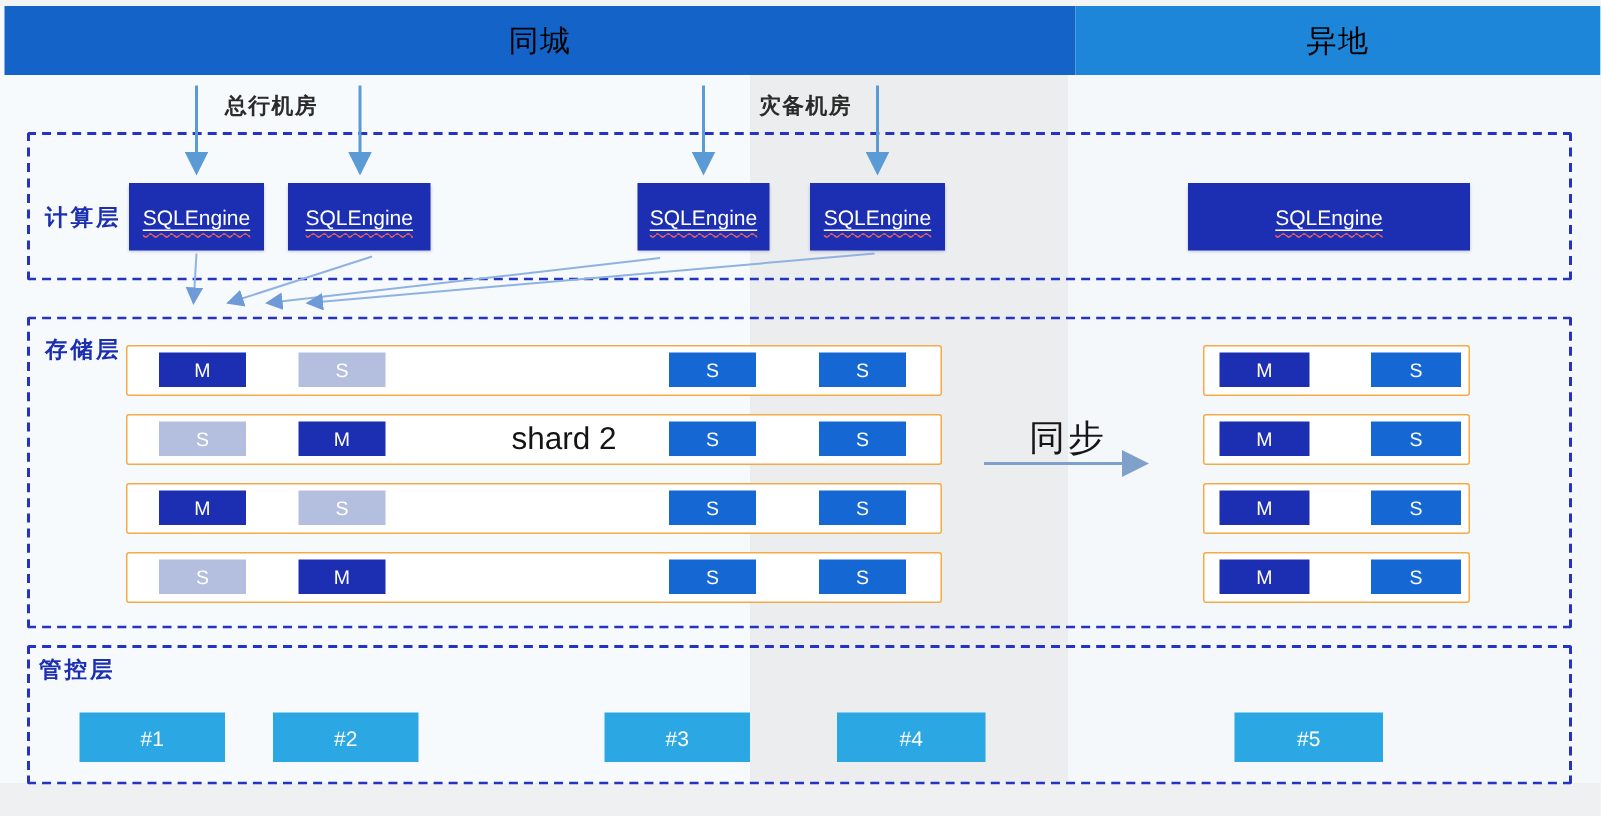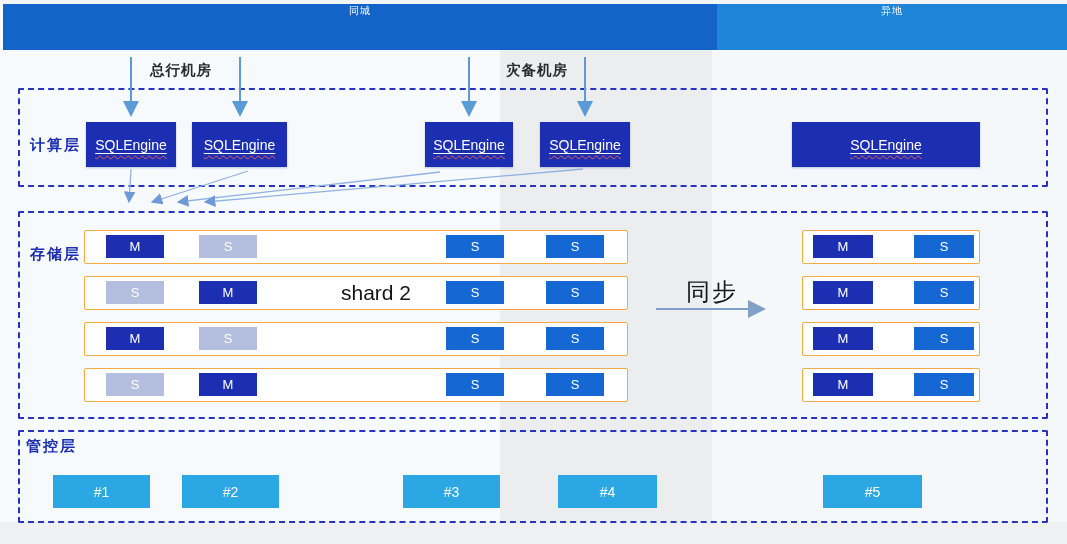--- a/index.html
+++ b/index.html
@@ -4,21 +4,21 @@
 <style>
   html,body{margin:0;padding:0;}
   body{font-family:"Liberation Sans", sans-serif; background:#e9ebed;}
   .stage{position:relative;width:1067px;height:544px;background:#f7fafc;overflow:hidden;}
   .bg-band{position:absolute;left:500px;top:50px;width:212px;height:472px;background:#ebedef;}
   .bg-right{position:absolute;left:712px;top:50px;width:355px;height:472px;background:#f4f8fb;}
   .bg-bottom{position:absolute;left:0;top:522px;width:1067px;height:22px;background:#eef0f2;}
   .bg-topstrip{position:absolute;left:0;top:0;width:1067px;height:4px;background:#f2f4f5;}
 
   
-  .hdr{position:absolute;top:4px;height:46px;display:flex;justify-content:center;color:#ffffff;font-size:10px;letter-spacing:1px;}
+  .hdr{position:absolute;top:4px;height:46px;display:flex;align-items:center;justify-content:center;color:#000000;font-size:20px;letter-spacing:1px;}
   .hdr-local{left:3px;width:714px;background:#1363c8;}
   .hdr-remote{left:717px;width:350px;background:#1e86d8;}
 
   
   .room-label{position:absolute;top:61px;font-size:14.5px;color:#2b2b2b;letter-spacing:1px;font-weight:bold;}
 
   
   .frame{position:absolute;left:18px;width:1026px;border:2px dashed #2433c0;border-radius:2px;background:transparent;}
   .frame-compute{top:88px;height:95px;}
   .frame-storage{top:211px;height:204px;}
@@ -83,21 +83,21 @@
       <span class="sqlwrap"><span class="sqlinner">SQLEngine</span></span>
     </div>
   <div class="engine" style="left:540px;width:90px">
       <span class="sqlwrap"><span class="sqlinner">SQLEngine</span></span>
     </div>
   <div class="engine" style="left:792px;width:188px">
       <span class="sqlwrap"><span class="sqlinner">SQLEngine</span></span>
     </div>
 
   <div class="frame frame-storage"></div>
-  <span class="layer-label" style="left:30px;top:245px">存储层</span>
+  <span class="layer-label" style="left:30px;top:224px">存储层</span>
 
   <div class="srow srow-l" style="top:230px">
     <span class="node node-dark" style="left:21px">M</span>
     <span class="node node-light" style="left:114px">S</span>
     <span class="node node-med" style="left:361px">S</span>
     <span class="node node-med" style="left:461px">S</span>
   </div>
   <div class="srow srow-l" style="top:276px">
     <span class="node node-light" style="left:21px">S</span>
     <span class="node node-dark" style="left:114px">M</span>

